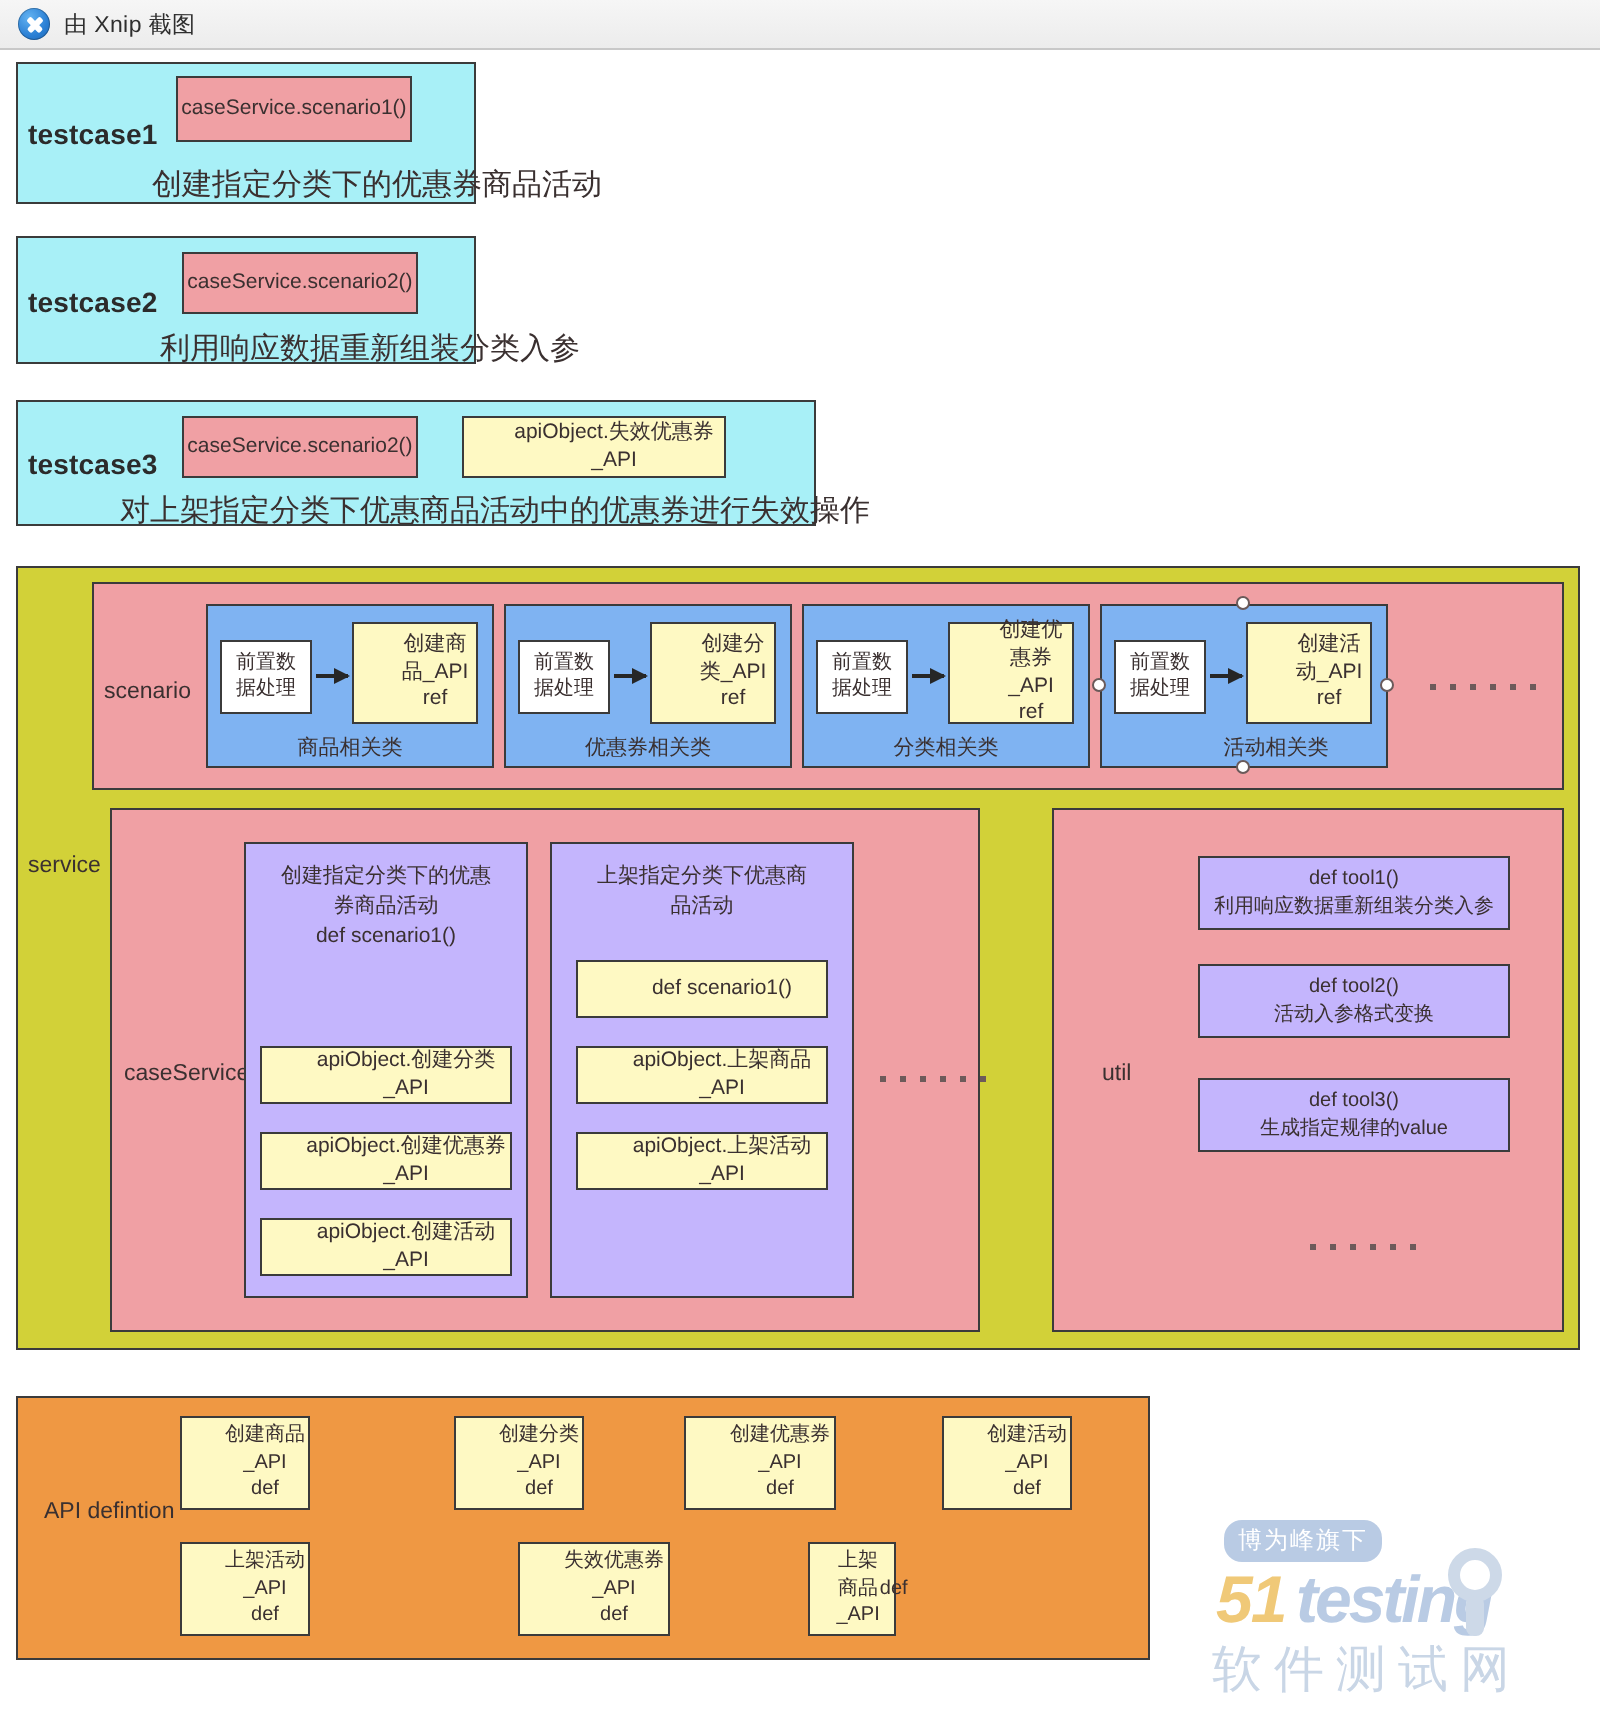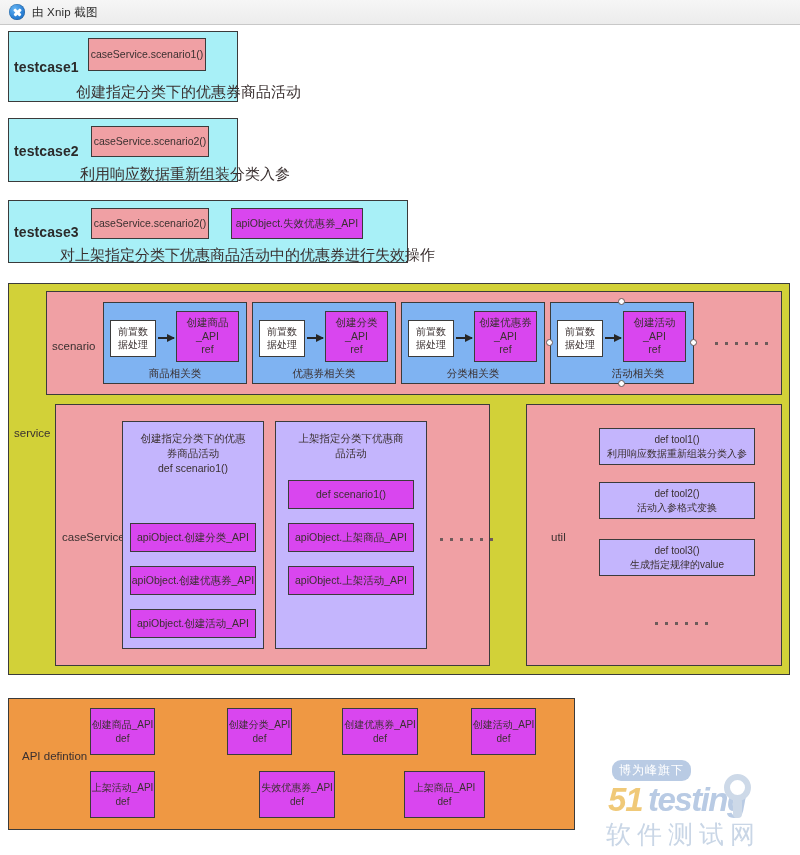--- a/index.html
+++ b/index.html
@@ -68,21 +68,21 @@
     border: 1.6px solid #3b3b3b;
     display: flex;
     align-items: center;
     justify-content: center;
     text-align: center;
     color: #3a3030;
     line-height: 1.32;
   }
   .cyan   { background: #a8f0f7; }
   .pink   { background: #f0a0a4; }
-  .green  { background: #d946ef; }
+  .green  { background: #fef9c3; padding-left: 20px; }
   .blue   { background: #7fb3f2; }
   .yellow { background: #d2d138; }
   .grey   { background: #c4b5fd; }
   .orange { background: #ef9843; }
   .white  { background: #ffffff; }
 
   .lbl-left {
     position: absolute;
     font-size: 11.5px;
     color: #3a3030;
@@ -415,21 +415,21 @@
   </div>
 
   <div class="box green api-item" style="left:90px; top:771px; width:65px; height:47px; flex-direction:column;">
     <span>上架活动_API</span>
     <span>def</span>
   </div>
   <div class="box green api-item" style="left:259px; top:771px; width:76px; height:47px; flex-direction:column;">
     <span>失效优惠券_API</span>
     <span>def</span>
   </div>
-  <div class="box green api-item" style="left:404px; top:771px; width:81px; height:47px; flex-direction:column;">
+  <div class="box green api-item" style="left:404px; top:771px; width:44px; height:47px; flex-direction:row;">
     <span>上架商品_API</span>
     <span>def</span>
   </div>
 
   <div class="watermark">
     <div class="wm-tag">博为峰旗下</div>
     <div class="wm-51">51</div>
     <div class="wm-testing">testing</div>
     <div class="wm-ring"></div>
     <div class="wm-handle"></div>

